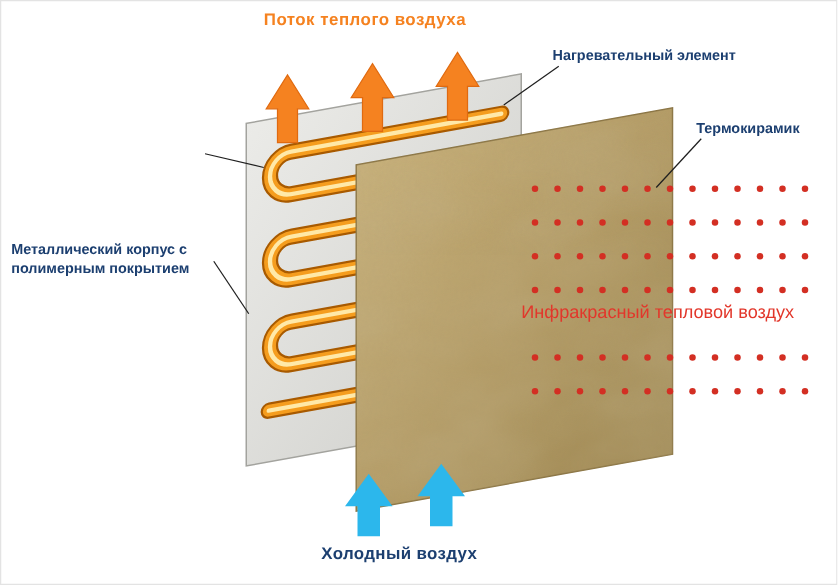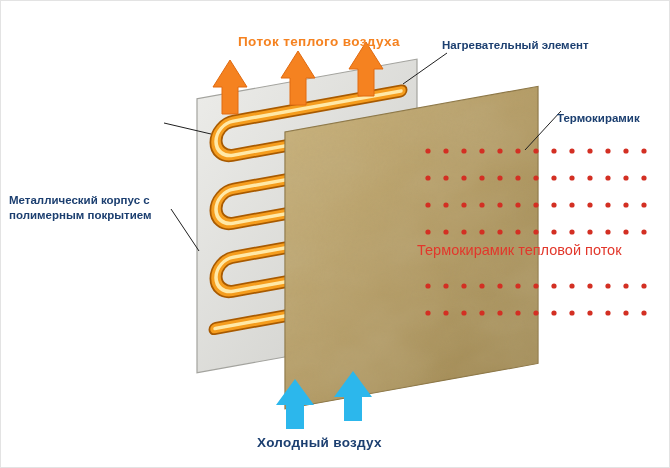--- a/index.html
+++ b/index.html
@@ -172,25 +172,25 @@
         <circle cx="535" cy="312" r="2.6" class="ir-dot"></circle>
         <circle cx="553" cy="312" r="2.6" class="ir-dot"></circle>
         <circle cx="571" cy="312" r="2.6" class="ir-dot"></circle>
         <circle cx="589" cy="312" r="2.6" class="ir-dot"></circle>
         <circle cx="607" cy="312" r="2.6" class="ir-dot"></circle>
         <circle cx="625" cy="312" r="2.6" class="ir-dot"></circle>
         <circle cx="643" cy="312" r="2.6" class="ir-dot"></circle>
       </g>
   </svg>
 
-  <div class="title-warm" style="left:237px;top:7px;margin-top:26px;">Поток теплого воздуха</div>
+  <div class="title-warm" style="left:210px;top:7px;">Поток теплого воздуха</div>
 
   <div class="lbl" style="left:441px;top:37px;">Нагревательный элемент</div>
 
 
   <div class="lbl" style="left:8px;top:180px;width:170px;margin-top:12px;">Металлический корпус с полимерным покрытием</div>
 
-  <div class="lbl" style="left:556px;top:110px;">Термокирамик</div>
+  <div class="lbl" style="left:556px;top:95px;">Термокирамик</div>
 
-  <div class="ir-label" style="left:416px;top:241px;">Термокирамик тепловой поток</div>
+  <div class="ir-label" style="left:416px;top:241px;">Инфракрасный тепловой воздух</div>
 
   <div class="cold-label" style="left:256px;top:434px;">Холодный воздух</div>
 </div>
 
 </body></html>

